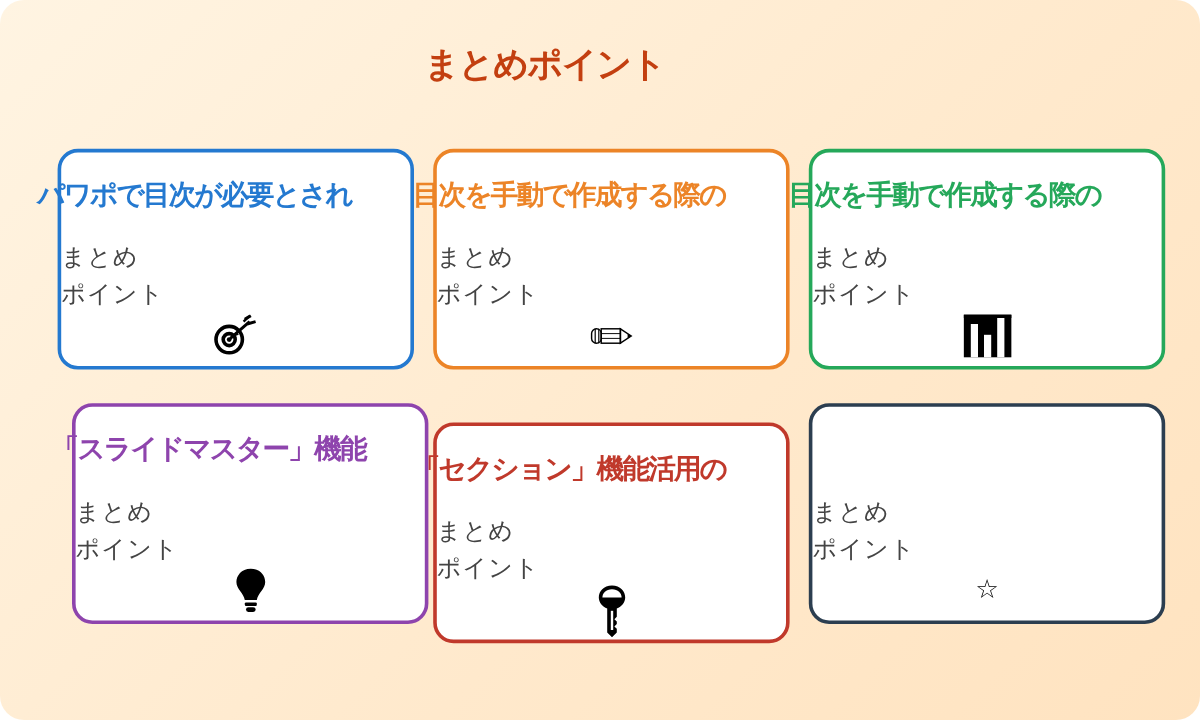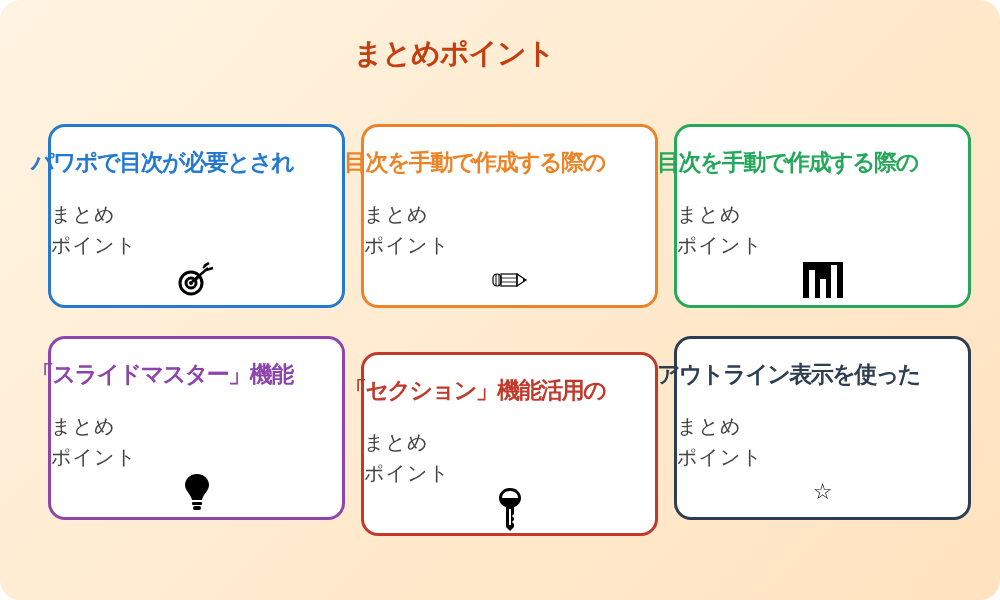--- a/index.html
+++ b/index.html
@@ -89,21 +89,21 @@
       <svg width="40" height="36" viewBox="0 0 40 36">
         <rect x="0" y="0" width="40" height="36" fill="#000"></rect>
         <rect x="6" y="8" width="6" height="28" fill="#fff"></rect>
         <rect x="17" y="17" width="6" height="19" fill="#fff"></rect>
         <rect x="28" y="3" width="6" height="33" fill="#fff"></rect>
         <rect x="0" y="0" width="40" height="3" fill="#000"></rect>
       </svg>
     </div>
   </div>
 
-  <div class="card" style="left:48px; top:336px; border-color:#8e44ad;">
+  <div class="card" style="left:60px; top:336px; border-color:#8e44ad;">
     <div class="card-title" style="color:#8e44ad;">「スライドマスター」機能</div>
     <div class="card-sub">
       <div>まとめ</div>
       <div>ポイント</div>
     </div>
     <div class="card-icon">
       <svg width="28" height="40" viewBox="0 0 28 40">
         <path d="M14 2 C6 2 2 8 2 13 C2 19 8 22 9 28 L19 28 C20 22 26 19 26 13 C26 8 22 2 14 2 Z" fill="#000"></path>
         <rect x="9" y="30" width="10" height="3" rx="1" fill="#000"></rect>
         <rect x="10" y="34" width="8" height="4" rx="2" fill="#000"></rect>
@@ -120,21 +120,20 @@
     <div class="card-icon" style="top:132px; height:44px;">
       <svg width="26" height="44" viewBox="0 0 26 44">
         <path d="M13 1 C6 1 2 6 2 11 C2 15 5 19 9 20 L9 40 L13 44 L17 40 L17 37 L15 35 L17 33 L17 31 L15 29 L17 27 L17 20 C21 19 24 15 24 11 C24 6 20 1 13 1 Z" fill="#000"></path>
         <path d="M13 4 C8 4 5 7 5 11 L21 11 C21 7 18 4 13 4 Z" fill="#fff"></path>
         <rect x="12" y="22" width="2" height="16" fill="#fff"></rect>
       </svg>
     </div>
   </div>
 
   <div class="card" style="left:674px; top:336px; border-color:#2c3e50;">
-    <div class="card-title" style="color:#2c3e50;">アウトライン表示を使った</div>
     <div class="card-sub">
       <div>まとめ</div>
       <div>ポイント</div>
     </div>
     <div class="card-icon">
       <span class="star">☆</span>
     </div>
   </div>
 </div>
 

